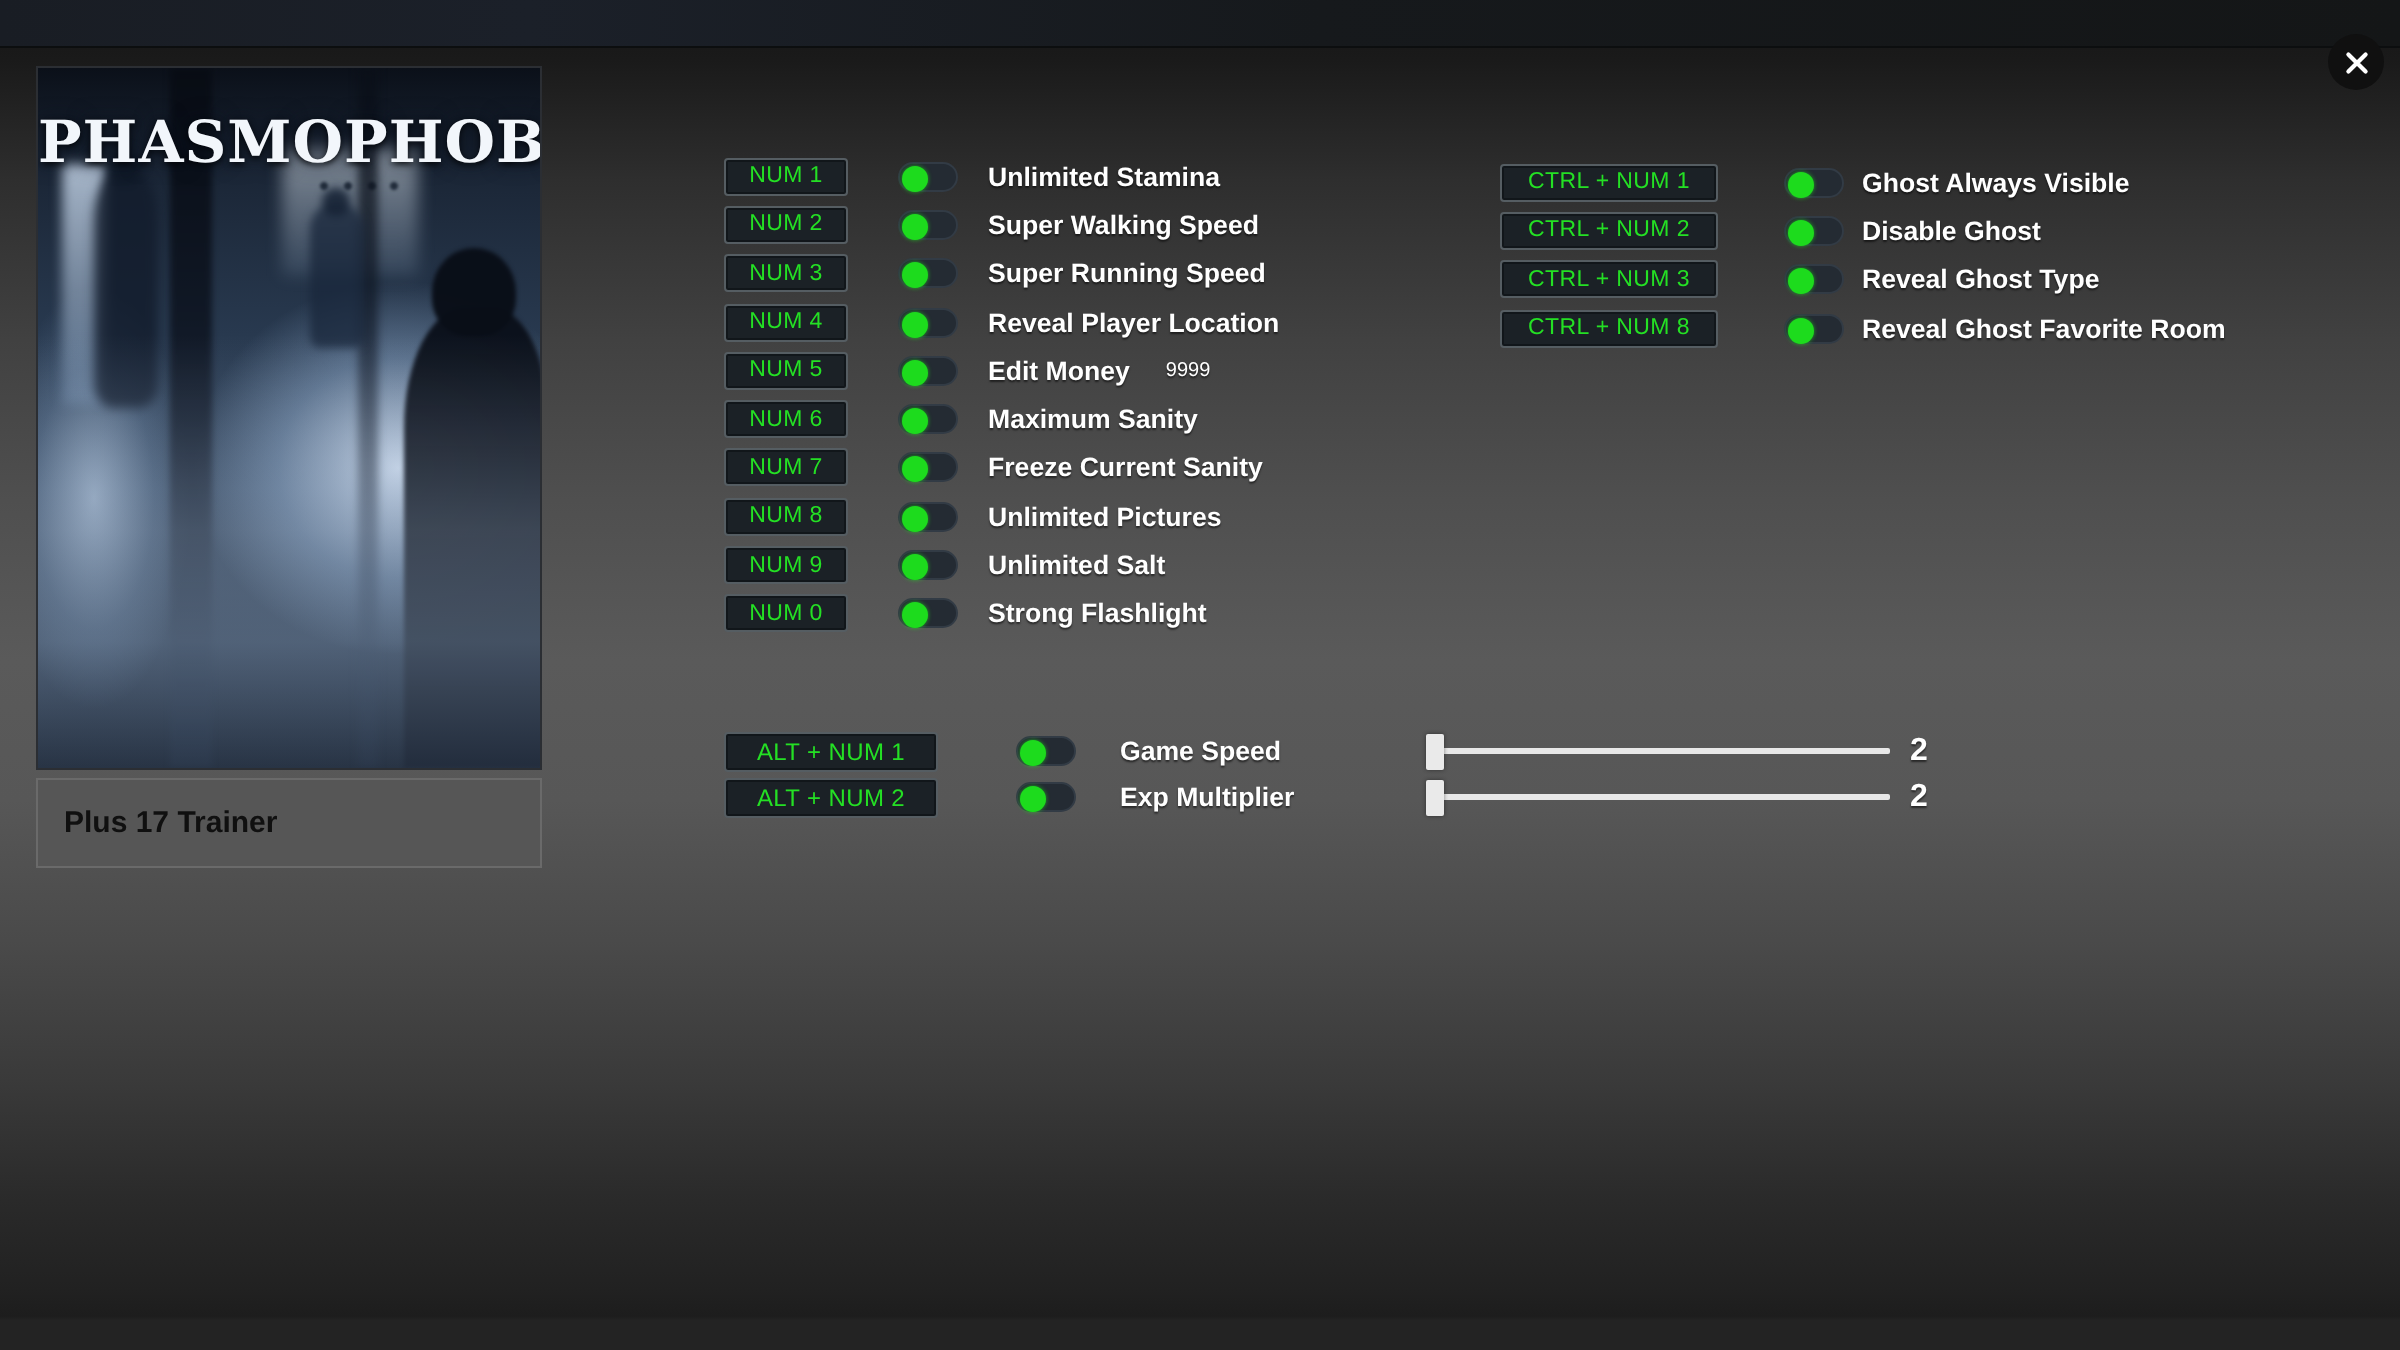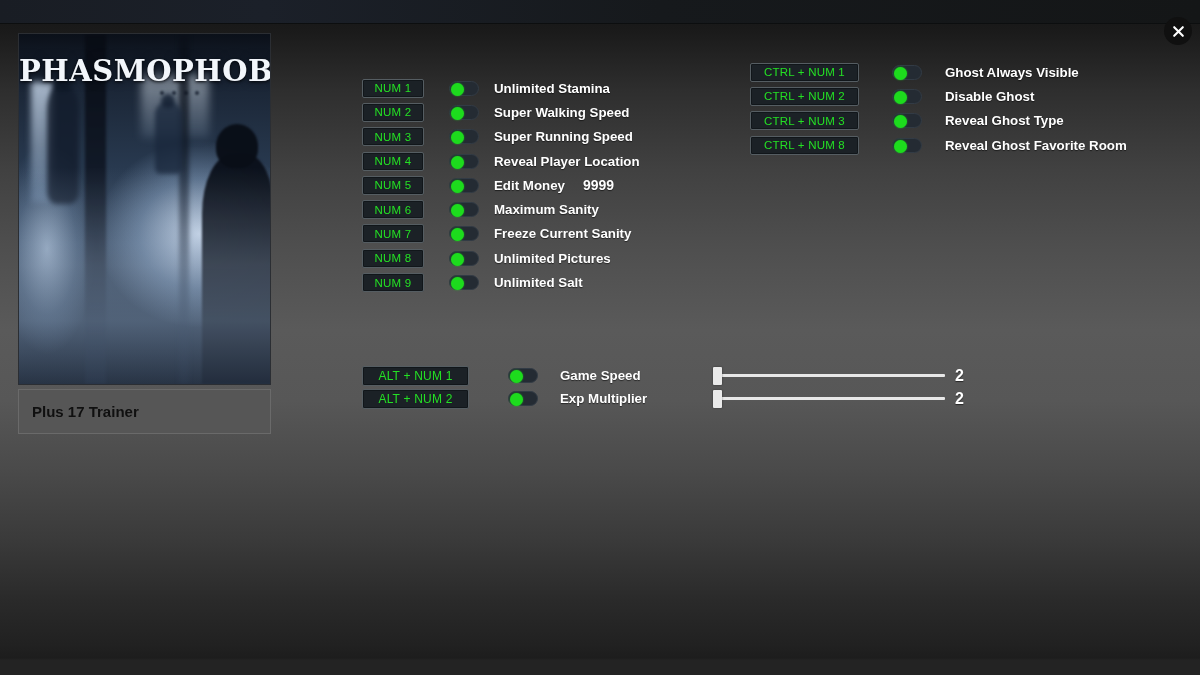--- a/index.html
+++ b/index.html
@@ -198,21 +198,21 @@
     display: flex;
     align-items: center;
     padding-left: 13px;
     color: #101010;
     font-size: 15px;
     font-weight: 700;
   }
 
   
   .col-a { position: absolute; left: 362px; top: 76px; }
-  .col-b { position: absolute; left: 750px; top: 60px; }
+  .col-b { position: absolute; left: 750px; top: 79px; }
   .col-sliders { position: absolute; left: 362px; top: 364px; }
 
   .row {
     display: flex;
     align-items: center;
     height: 24.3px;
   }
   .row-wide { height: 23px; }
 
   .hotkey {
@@ -257,34 +257,34 @@
   .cheat-name {
     color: #ffffff;
     font-size: 13.3px;
     font-weight: 700;
     white-space: nowrap;
     text-shadow: 0 1px 1px rgba(0,0,0,0.55);
   }
 
   .cheat-value {
     color: #ffffff;
-    font-size: 14px;
-    font-weight: 700;
+    font-size: 10px;
+    font-weight: 400;
     margin-left: 18px;
     white-space: nowrap;
     text-shadow: 0 1px 1px rgba(0,0,0,0.55);
     text-align: right;
   }
 
   
   .col-a .toggle { margin-left: 25px; }
   .col-a .cheat-name { margin-left: 15px; }
   
   .col-b .toggle { margin-left: 33px; }
-  .col-b .cheat-name { margin-left: 23px; }
+  .col-b .cheat-name { margin-left: 9px; }
 
   
   .col-sliders .toggle { margin-left: 39px; }
   .col-sliders .cheat-name { margin-left: 22px; width: 120px; }
   .slider-wrap {
     margin-left: 33px;
     display: flex;
     align-items: center;
     flex: 0 0 auto;
   }
@@ -409,20 +409,27 @@
         </div>
         <span class="cheat-name">Unlimited Pictures</span>
       </div>
       <div class="row">
         <div class="hotkey">NUM 9</div>
         <div class="toggle">
           <div class="knob"></div>
         </div>
         <span class="cheat-name">Unlimited Salt</span>
       </div>
+      <div class="row">
+        <div class="hotkey">NUM 0</div>
+        <div class="toggle">
+          <div class="knob"></div>
+        </div>
+        <span class="cheat-name">Strong Flashlight</span>
+      </div>
     </div>
 
   <div class="col-b">
       <div class="row">
         <div class="hotkey wide">CTRL + NUM 1</div>
         <div class="toggle">
           <div class="knob"></div>
         </div>
         <span class="cheat-name">Ghost Always Visible</span>
       </div>

